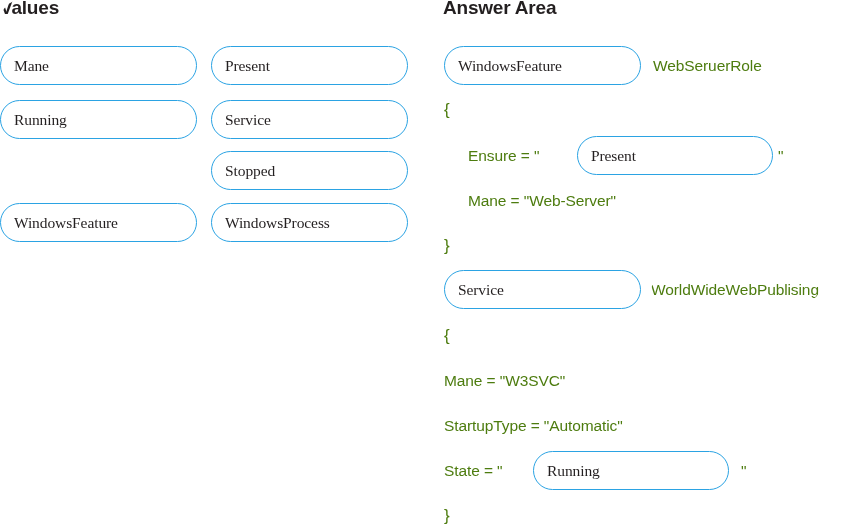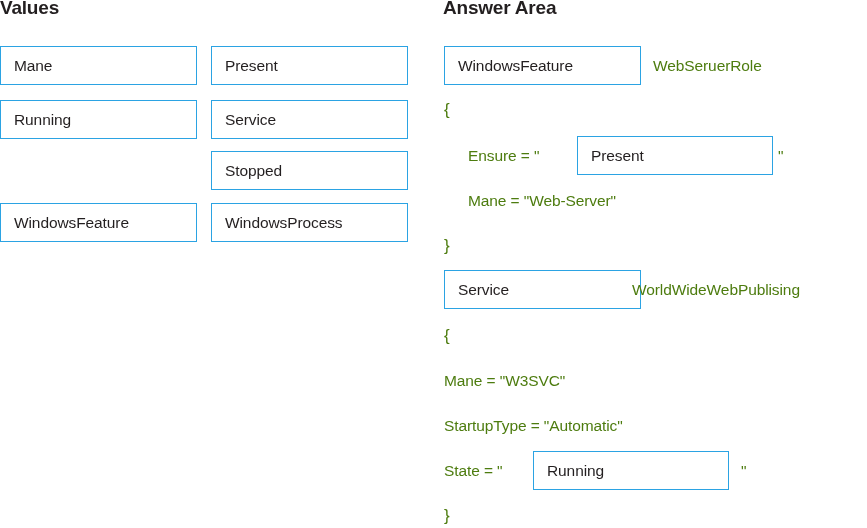--- a/index.html
+++ b/index.html
@@ -1,15 +1,15 @@
 <!DOCTYPE html>
 <html><head>
 <meta charset="utf-8">
 <style>
-  * { box-sizing: border-box; }
+  * { box-sizing: border-box; border-radius: 21px; }
   html, body {
     margin: 0;
     padding: 0;
   }
   body {
     width: 867px;
     height: 528px;
     background: #ffffff;
     font-family: "Liberation Sans", sans-serif;
     color: #231f20;
@@ -39,20 +39,21 @@
     position: absolute;
     border: 1.6px solid #2ba3e3;
     background: #ffffff;
     display: flex;
     align-items: center;
     font-size: 15.5px;
     color: #231f20;
     padding-left: 13px;
     white-space: nowrap;
     letter-spacing: -0.1px;
+    font-family: Liberation Serif, serif;
   }
 
   
   .values-box { width: 197px; height: 39px; }
   .vcol-a { left: 0px; }
   .vcol-b { left: 211px; }
   .vrow-1 { top: 46px; }
   .vrow-2 { top: 100px; }
   .vrow-3 { top: 151px; }
   .vrow-4 { top: 203px; }
@@ -73,21 +74,21 @@
   #af-brace-1 { left: 444px; top: 100px; }
 
   #af-ensure-label { left: 468px; top: 146px; }
   #af-box-2 { left: 577px; top: 136px; width: 196px; height: 39px; }
   #af-ensure-close { left: 778px; top: 146px; }
 
   #af-mane-1 { left: 468px; top: 191px; }
   #af-brace-2 { left: 444px; top: 236px; }
 
   #af-box-3 { left: 444px; top: 270px; width: 197px; height: 39px; }
-  #af-label-2 { left: 632px; top: 280px; text-align: center; }
+  #af-label-2 { left: 651px; top: 280px; text-align: center; }
   #af-brace-3 { left: 444px; top: 326px; }
 
   #af-mane-2 { left: 444px; top: 371px; }
   #af-startup { left: 444px; top: 416px; }
 
   #af-state-label { left: 444px; top: 461px; }
   #af-box-4 { left: 533px; top: 451px; width: 196px; height: 39px; }
   #af-state-close { left: 741px; top: 461px; }
 
   #af-brace-4 { left: 444px; top: 506px; }

